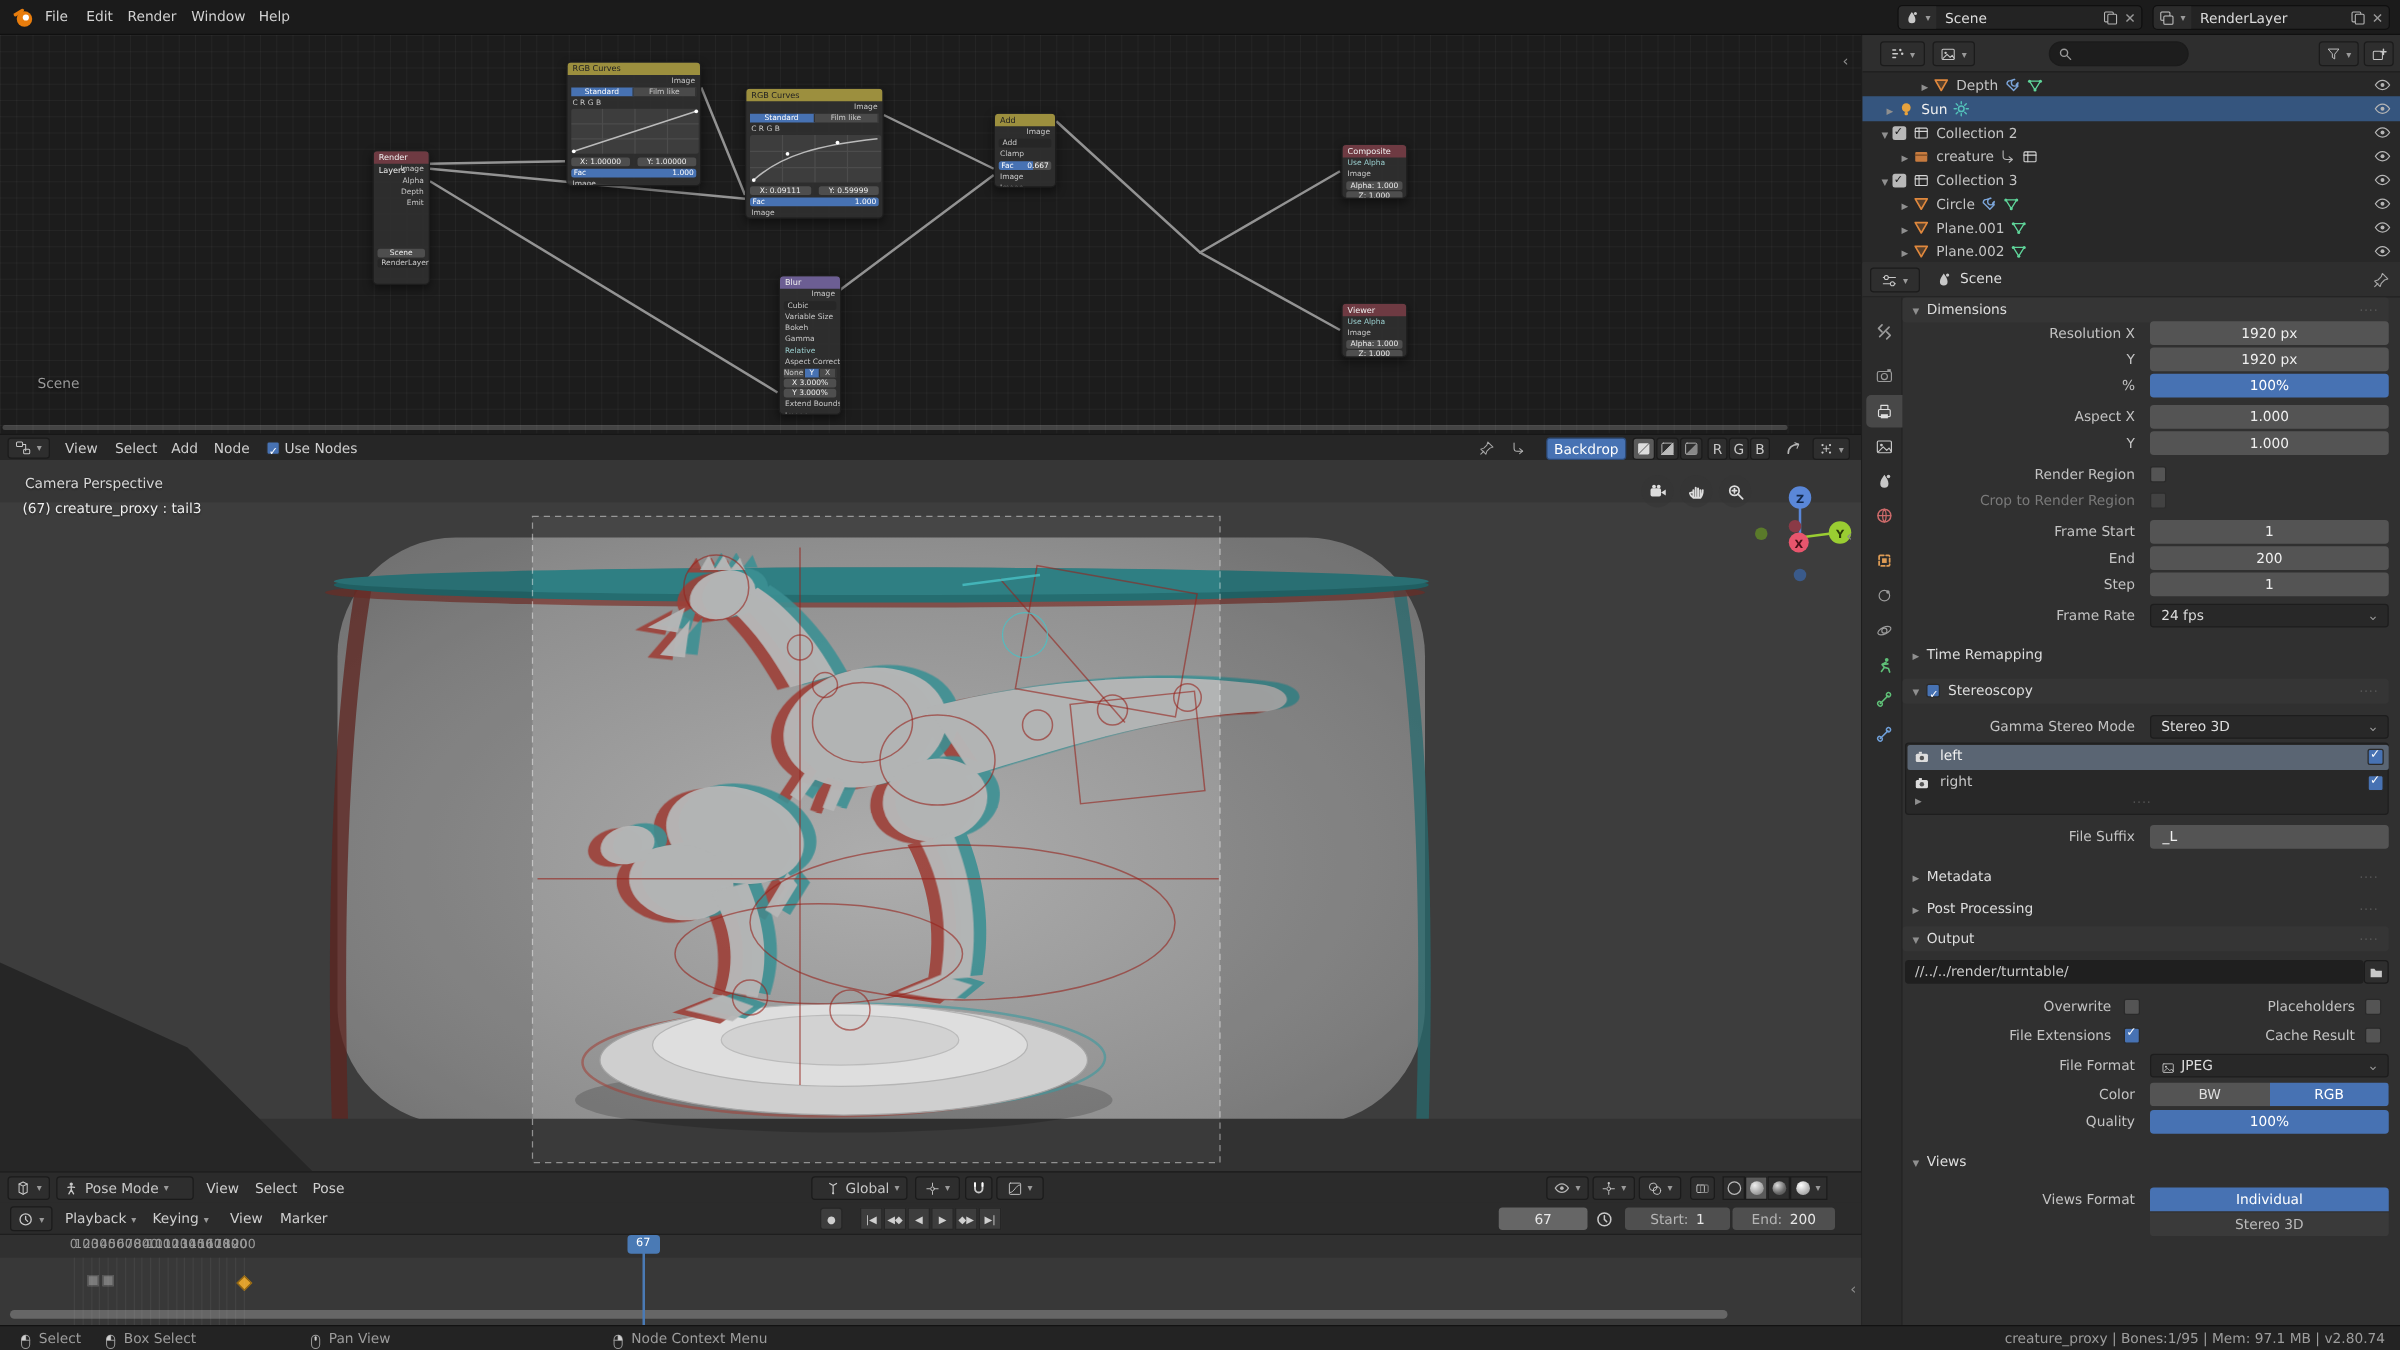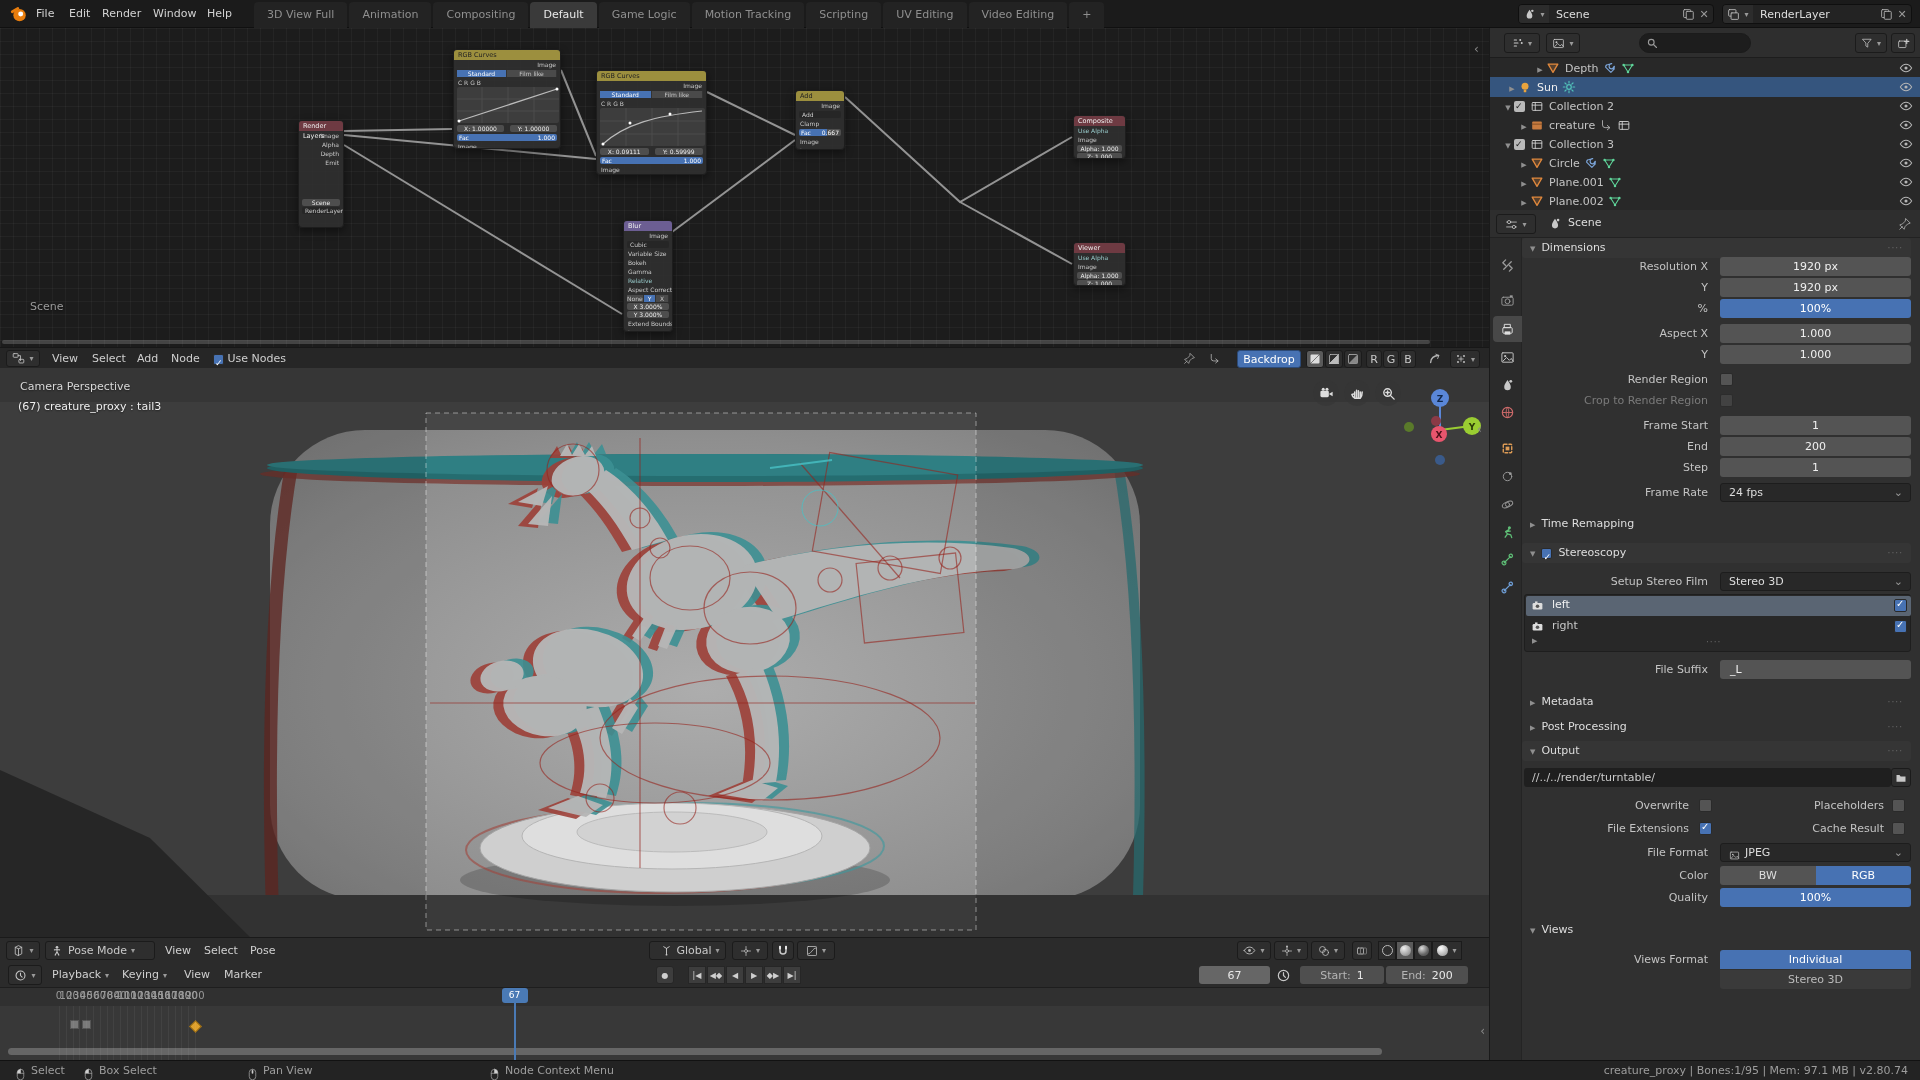--- a/index.html
+++ b/index.html
@@ -105,32 +105,20 @@
           <circle cx="8.5" cy="9" r="5.5" fill="#e87d0d"></circle>
           <circle cx="9.5" cy="8" r="2.2" fill="#fff"></circle>
           <path d="M2 6l5-3" stroke="#e87d0d" stroke-width="2.4"></path>
         </svg>
       </span>
     <span class="menu-item" style="left:32px;">File</span>
     <span class="menu-item" style="left:65px;">Edit</span>
     <span class="menu-item" style="left:98px;">Render</span>
     <span class="menu-item" style="left:149px;">Window</span>
     <span class="menu-item" style="left:203px;">Help</span>
-    <div id="tabs">
-        <div class="tab">3D View Full</div>
-        <div class="tab">Animation</div>
-        <div class="tab">Compositing</div>
-        <div class="tab active">Default</div>
-        <div class="tab">Game Logic</div>
-        <div class="tab">Motion Tracking</div>
-        <div class="tab">Scripting</div>
-        <div class="tab">UV Editing</div>
-        <div class="tab">Video Editing</div>
-        <div class="tab">+</div>
-      </div>
     <div class="idblock" style="left:1518px;width:196px;">
       <span class="icpart dd">
           <span class="ic" style="width:13px;height:13px;">
             <svg viewBox="0 0 16 16" fill="none" stroke-linecap="round" stroke-linejoin="round">
               <path d="M8 2C6 5 4.5 7 4.5 9.5a3.5 3.5 0 007 0C11.5 7 10 5 8 2z" fill="#c8c8c8"></path>
               <circle cx="11.5" cy="3.5" r="1.5" fill="#c8c8c8"></circle>
             </svg>
           </span>
         </span>
       <span class="txt">Scene</span>
@@ -1022,21 +1010,21 @@
             <div class="pfield">1</div>
           </div>
         <div class="prow" style="top:245px;">
             <span class="plabel">Frame Rate</span>
             <div class="pdrop">24 fps</div>
           </div>
 
         <div class="phead tric" style="top:276px;background:transparent;"><span>Time Remapping</span></div>
         <div class="phead" style="top:305px;"><span class="tri"></span><span class="chkbx on" style="margin-right:6px;"></span><span>Stereoscopy</span><span class="grip abs" style="right:8px;"></span></div>
         <div class="prow" style="top:334px;">
-            <span class="plabel">Setup Stereo Film</span>
+            <span class="plabel">Gamma Stereo Mode</span>
             <div class="pdrop">Stereo 3D</div>
           </div>
 
         <div class="abs" style="left:2px;top:356px;width:387px;height:58px;background:#282828;border:1px solid #1e1e1e;border-radius:3px;">
           <div class="abs" style="left:1px;top:1px;width:385px;height:20px;background:#5a6573;border-radius:2px;">
             <span class="ic abs" style="left:5px;top:3px;width:13px;height:13px;">
                 <svg viewBox="0 0 16 16" fill="none" stroke-linecap="round" stroke-linejoin="round">
                   <rect x="2" y="5" width="12" height="8" rx="1.5" fill="#ddd"></rect>
                   <circle cx="8" cy="9" r="2.2" fill="#555"></circle>
                   <rect x="5" y="3" width="3" height="2" fill="#ddd"></rect>

